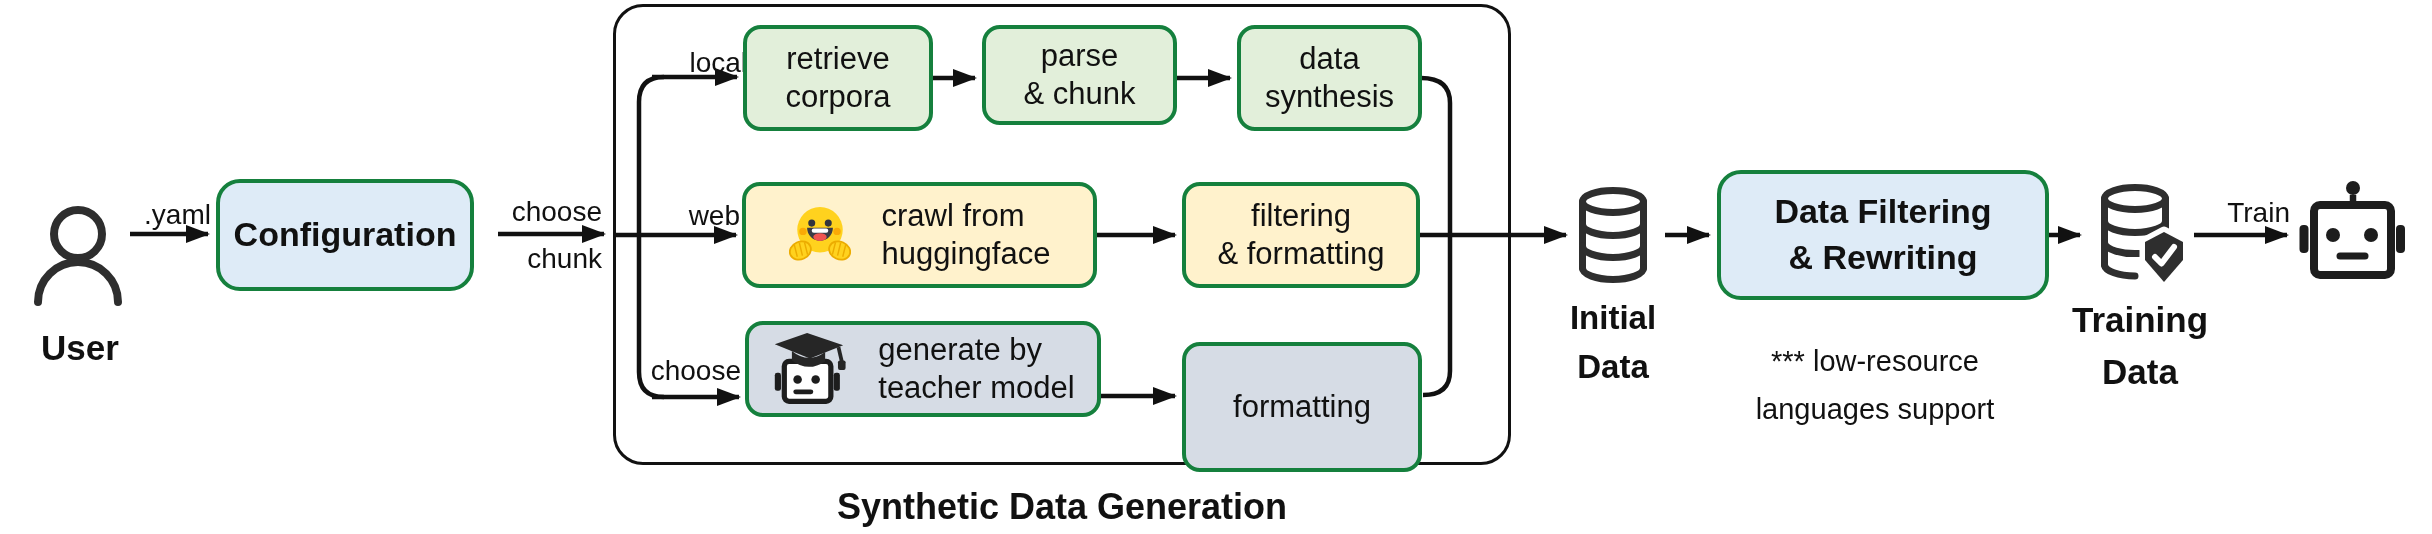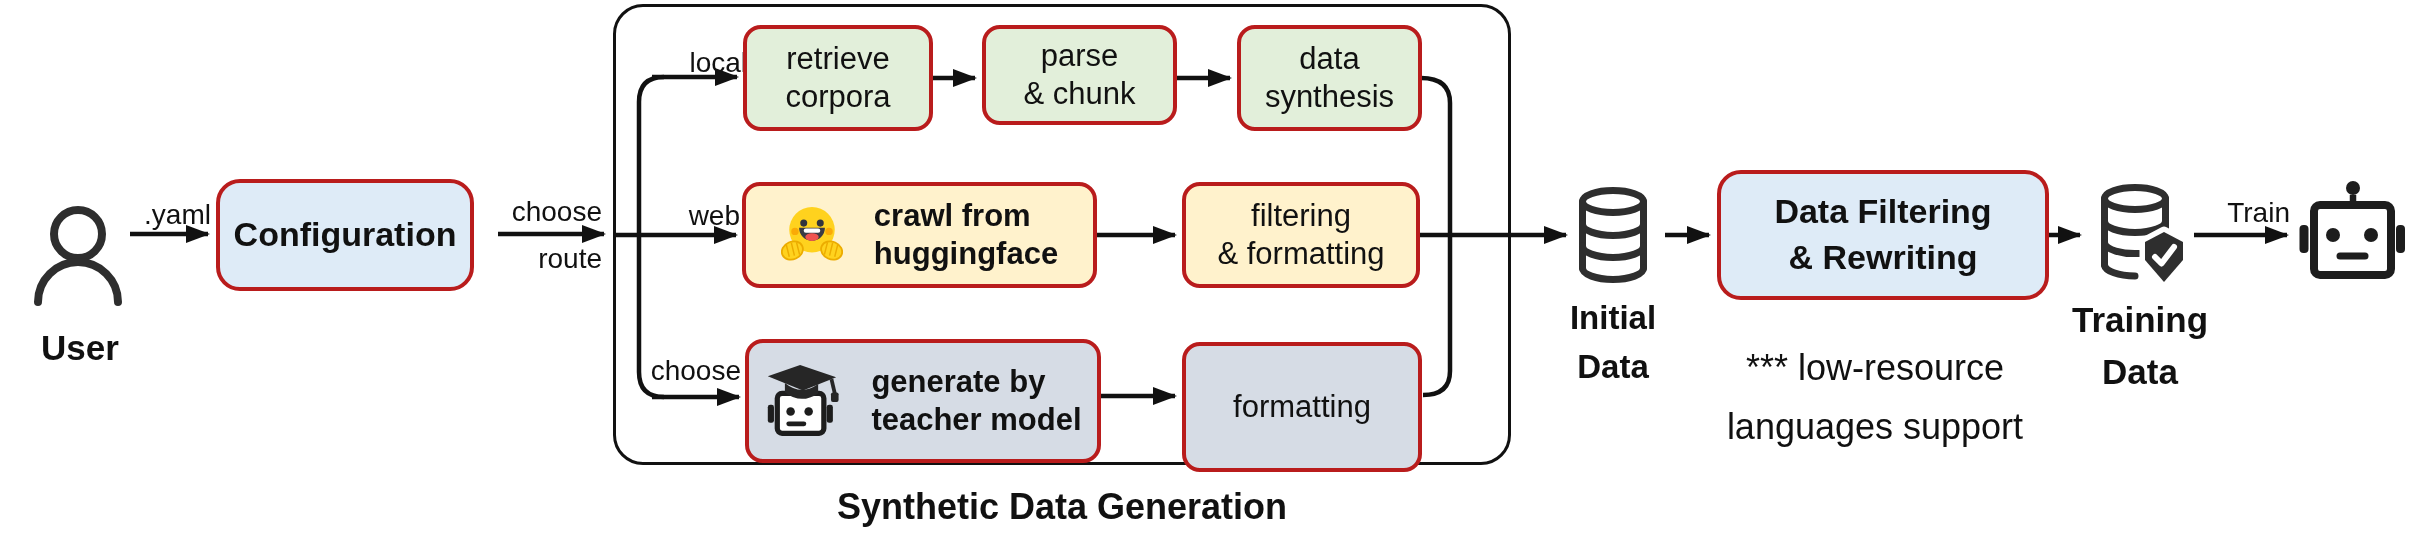--- a/index.html
+++ b/index.html
@@ -1,34 +1,34 @@
 <!DOCTYPE html>
 <html><head>
 <meta charset="utf-8">
 <style>
   html,body{margin:0;padding:0;background:#fff;}
   .canvas{position:relative;width:2432px;height:534px;background:#fff;overflow:hidden;
           font-family:"Liberation Sans","DejaVu Sans",sans-serif;color:#111;}
   .wires{position:absolute;left:0;top:0;z-index:1;}
   .frame{position:absolute;left:613px;top:4px;width:898px;height:461px;border:3.5px solid #111;
          border-radius:30px;background:#fff;z-index:0;box-sizing:border-box;}
-  .node{position:absolute;border:4px solid #b91c1c;border-radius:18px;display:flex;align-items:center;
+  .node{position:absolute;border:4px solid #15803d;border-radius:18px;display:flex;align-items:center;
         justify-content:center;text-align:center;font-size:31px;line-height:1.22;white-space:pre-line;
         z-index:2;box-sizing:border-box;}
   .blue{background:#DEEBF7;}
   .green{background:#E2EFDA;}
   .yellow{background:#FFF2CC;}
   .gray{background:#D6DCE5;}
   .bignode{font-weight:bold;font-size:34px;border-radius:24px;line-height:1.35;}
-  .hrow{gap:31px;padding:0 14px;font-weight:bold;}
+  .hrow{gap:31px;padding:0 14px;}
   .hrow .txt{text-align:left;white-space:pre-line;}
   .lbl{position:absolute;font-size:28px;text-align:right;line-height:1.1;z-index:2;white-space:pre-line;}
   .big{position:absolute;font-weight:bold;font-size:35px;text-align:center;line-height:1.48;z-index:2;
        white-space:pre-line;}
-  .note{position:absolute;font-size:36px;text-align:center;line-height:1.65;z-index:2;white-space:pre-line;}
+  .note{position:absolute;font-size:29px;text-align:center;line-height:1.65;z-index:2;white-space:pre-line;}
   .icon{position:absolute;z-index:2;display:flex;align-items:center;justify-content:center;}
   .nicon{display:inline-flex;flex:0 0 auto;}
 </style>
 </head>
 <body>
 
 <div class="canvas">
 
   <svg class="wires" width="2432" height="534">
     <defs>
@@ -61,21 +61,21 @@
       <path d="M6 96 A40 40 0 0 1 86 96" fill="none" stroke="#2E2E2E" stroke-width="8" stroke-linecap="round"></path>
     </svg>
   </div>
   <div class="big" style="left:15px;top:322px;width:130px">User</div>
 
   <div class="lbl" style="left:111px;top:200px;width:100px">.yaml</div>
 
   <div class="node blue bignode" style="left:216px;top:179px;width:258px;height:112px">Configuration</div>
 
   <div class="lbl" style="left:502px;top:197px;width:100px">choose</div>
-  <div class="lbl" style="left:502px;top:244px;width:100px">route</div>
+  <div class="lbl" style="left:502px;top:244px;width:100px">chunk</div>
 
   <div class="frame"></div>
   <div class="big" style="left:662px;top:480px;width:800px;font-size:36px">Synthetic Data Generation</div>
 
   <div class="lbl" style="left:647px;top:48px;width:100px">local</div>
   <div class="lbl" style="left:640px;top:201px;width:100px">web</div>
   <div class="lbl" style="left:641px;top:356px;width:100px">choose</div>
 
   <div class="node green" style="left:743px;top:25px;width:190px;height:106px">retrieve
 corpora</div>
@@ -102,21 +102,21 @@
         <path d="M5 38 L8 50 M10 36.5 L13 49 M15 36 L18 48" stroke="#ECAC00" stroke-width="1.4" fill="none"></path>
         <path d="M55 38 L52 50 M50 36.5 L47 49 M45 36 L42 48" stroke="#ECAC00" stroke-width="1.4" fill="none"></path>
       </svg>
     </span>
     <span class="txt">crawl from
 huggingface</span>
   </div>
   <div class="node yellow" style="left:1182px;top:182px;width:238px;height:106px">filtering
 &amp; formatting</div>
 
-  <div class="node gray hrow" style="left:745px;top:339px;width:356px;height:124px">
+  <div class="node gray hrow" style="left:745px;top:321px;width:356px;height:96px">
     <span class="nicon">
       <svg width="76" height="76" viewBox="0 0 80 80">
         <rect x="4" y="44" width="6.5" height="19" rx="2.5" fill="#1D1D1D"></rect>
         <rect x="66" y="44" width="6.5" height="19" rx="2.5" fill="#1D1D1D"></rect>
         <rect x="14" y="32" width="49" height="42" rx="5" fill="#fff" stroke="#1D1D1D" stroke-width="5.5"></rect>
         <circle cx="28" cy="51" r="4.5" fill="#1D1D1D"></circle>
         <circle cx="47" cy="51" r="4.5" fill="#1D1D1D"></circle>
         <path d="M26 64 H42" stroke="#1D1D1D" stroke-width="5" stroke-linecap="round"></path>
         <path d="M38 2 L76 15 L41 29 L4 14 Z" fill="#262626"></path>
         <path d="M22 21 Q39 35 57 22 L57 32 Q39 44 22 31 Z" fill="#262626"></path>

